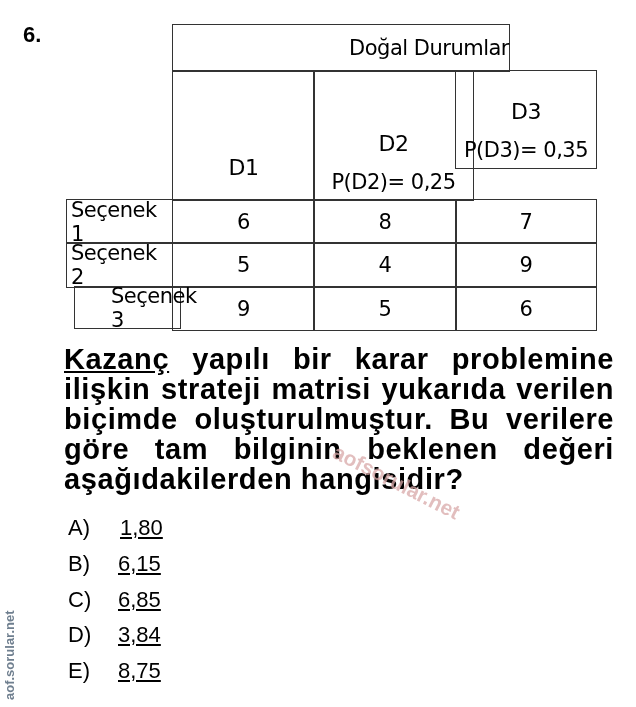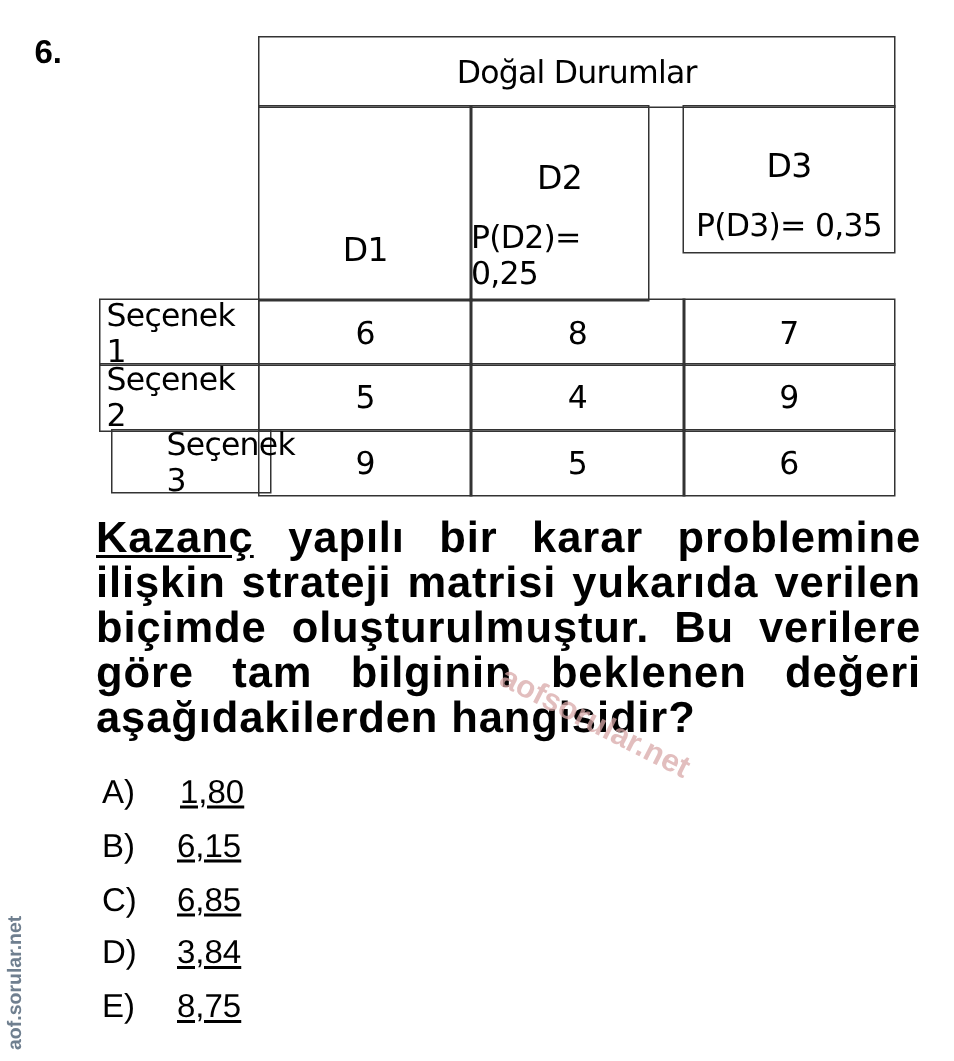--- a/index.html
+++ b/index.html
@@ -22,28 +22,28 @@
              opacity:0.75; }
   .wm-side { position:absolute; left:2px; top:700px; transform:rotate(-90deg);
              transform-origin:left top; color:#6f7f8f; font-size:13px; font-weight:bold; }
 </style>
 </head>
 <body>
 
 <div class="qnum">6.</div>
 
 <div>
-  <div class="cell" style="left:172px;top:24px;width:425px;height:48px;">
+  <div class="cell" style="left:172px;top:24px;width:338px;height:48px;justify-content:flex-end;">
     <span>Doğal Durumlar</span>
   </div>
 
   <div class="cell hdr" style="left:172px;top:70px;width:143px;height:131px;">
     <span class="d">D1</span>
   </div>
-  <div class="cell hdr" style="left:313px;top:70px;width:120px;height:131px;">
+  <div class="cell hdr" style="left:313px;top:70px;width:161px;height:131px;">
     <span class="d">D2</span>
     <span>P(D2)= 0,25</span>
   </div>
   <div class="cell hdr" style="left:455px;top:70px;width:142px;height:99px;">
     <span class="d">D3</span>
     <span>P(D3)= 0,35</span>
   </div>
 
   <div class="cell lbl" style="left:66px;top:199px;width:107px;height:45px;">Seçenek 1</div>
   <div class="cell" style="left:172px;top:199px;width:143px;height:45px;">6</div>

